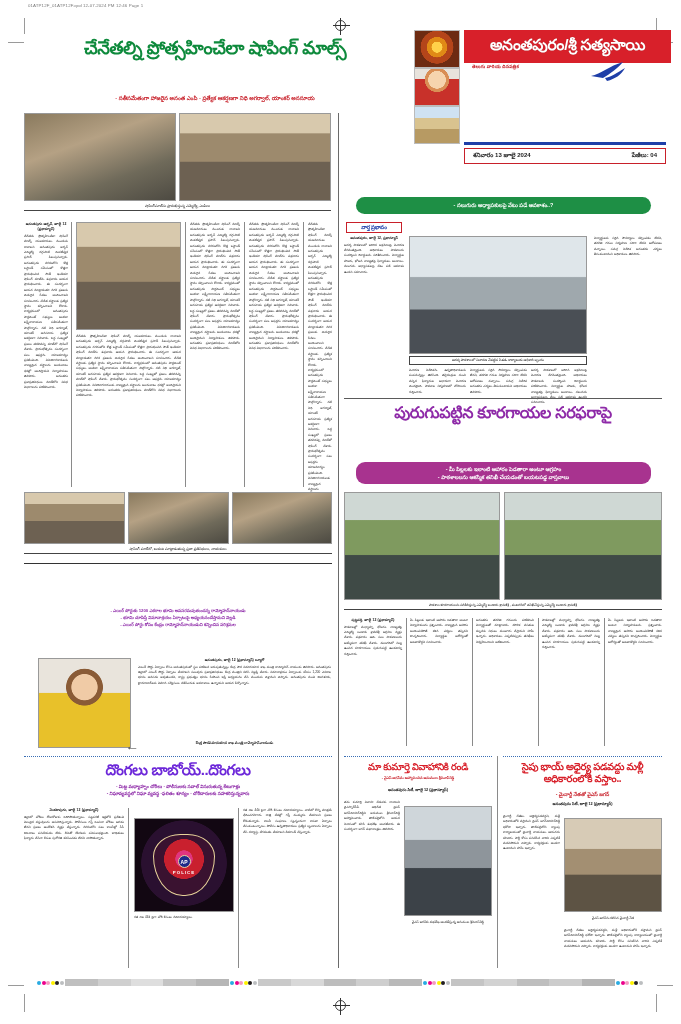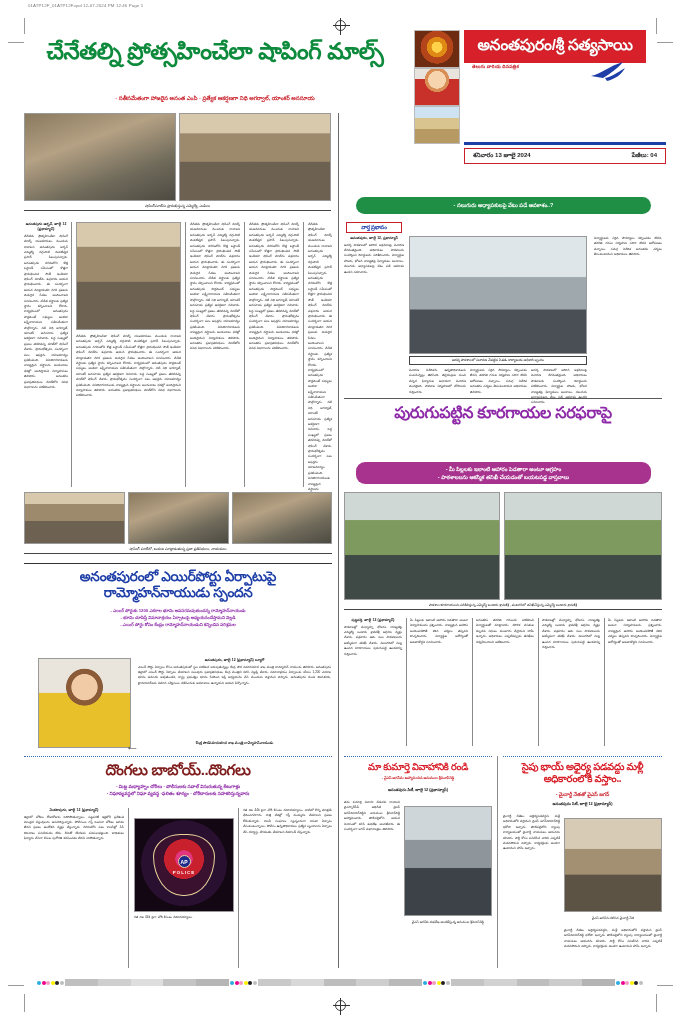--- a/index.html
+++ b/index.html
@@ -47,21 +47,21 @@
   }
   .caption{
     font-size:3.6px;color:#1a1a1a;text-align:center;
     padding:1.5px 0;line-height:1.4;
   }
   .rulebelow{border-bottom:.6px solid #444;}
 
   
   .masthead{position:absolute;top:30px;left:414px;width:252px;height:140px;}
   .mh-strip{
-    position:absolute;top:0;left:50px;width:182px;height:33px;
+    position:absolute;top:0;left:50px;width:207px;height:33px;
     background:#d8202a;color:#fff;display:flex;align-items:center;
     justify-content:center;font-size:15.5px;font-weight:bold;
     letter-spacing:-.3px;text-shadow:0 0 1px rgba(0,0,0,.25);
   }
   .mh-imgs{position:absolute;top:0;left:0;width:46px;height:114px;}
   .mh-img{width:46px;box-sizing:border-box;border:1px solid #bbb;}
   .mh-img1{height:38px;background:
       radial-gradient(circle at 50% 45%,#ffd24a 0 18%,#e08a16 19% 34%,#b4451a 35% 55%,#6d2b12 56% 100%),
       linear-gradient(#8a3a14,#4d1d08);}
   .mh-img2{height:38px;background:
@@ -88,21 +88,21 @@
   .mh-datebar{
     position:absolute;top:118px;left:50px;width:202px;height:16px;
     border:1px solid #c8202a;box-sizing:border-box;background:#fff;
     display:flex;align-items:center;justify-content:space-between;
     padding:0 8px;font-size:6px;font-weight:bold;color:#1a1a1a;
   }
 
   
   .lead-head{
     position:absolute;top:38px;left:24px;width:382px;text-align:center;
-    color:#0e8a3c;font-size:23px;font-weight:bold;line-height:1.18;
+    color:#0e8a3c;font-size:18px;font-weight:bold;line-height:1.18;
     letter-spacing:-.4px;
   }
   .lead-sub{
     position:absolute;top:95px;left:24px;width:382px;text-align:center;
     color:#c8202a;font-size:5.6px;font-weight:bold;
   }
 
   
   .ph{position:absolute;box-sizing:border-box;border:.5px solid #999;overflow:hidden;}
   .ph-crowd{background:
@@ -167,21 +167,21 @@
 
   .blue-head{
     position:absolute;color:#1f3fa8;font-weight:bold;text-align:center;
     line-height:1.18;letter-spacing:-.3px;
   }
   .purple-head{
     position:absolute;color:#8e2aa8;font-weight:bold;text-align:center;
     line-height:1.18;letter-spacing:-.3px;
   }
   .magenta-head{
-    position:absolute;color:#7f1d1d;font-weight:bold;text-align:center;
+    position:absolute;color:#6d28d9;font-weight:bold;text-align:center;
     line-height:1.18;letter-spacing:-.3px;
   }
   .sub-lines{
     position:absolute;text-align:center;font-size:4.6px;font-weight:bold;
     color:#1f3fa8;line-height:1.6;
   }
   .sub-lines.red{color:#c8202a;}
   .sub-lines.purple{color:#8e2aa8;}
 
   .vrule{position:absolute;width:.6px;background:#8a8a8a;}
@@ -269,24 +269,20 @@
   <div class="col-text page-col" style="top:222px;left:308px;width:24px;height:265px;">
     <p>చేనేతను ప్రోత్సహించేలా షాపింగ్ మాల్స్ యజమానులు ముందుకు రావాలని అనంతపురం అర్బన్ ఎమ్మెల్యే దగ్గుపాటి వెంకటేశ్వర ప్రసాద్ పిలుపునిచ్చారు. అనంతపురం నగరంలోని కొత్త బస్టాండ్ సమీపంలో కొత్తగా ప్రారంభించిన సౌత్ ఇండియా షాపింగ్ మాల్‌ను శుక్రవారం ఆయన ప్రారంభించారు. ఈ సందర్భంగా ఆయన మాట్లాడుతూ నగర ప్రజలకు మెరుగైన సేవలు అందించాలని సూచించారు. చేనేత వస్త్రాలకు ప్రత్యేక స్థానం కల్పించాలని కోరారు. కార్యక్రమంలో అనంతపురం పార్లమెంట్ సభ్యులు అంబికా లక్ష్మీనారాయణ సతీసమేతంగా పాల్గొన్నారు. నటి నిధి అగర్వాల్, యాంకర్ అనసూయ ప్రత్యేక ఆకర్షణగా నిలిచారు. పెద్ద సంఖ్యలో ప్రజలు తరలివచ్చి మాల్‌లో షాపింగ్ చేశారు. ప్రారంభోత్సవం సందర్భంగా పలు ఆఫర్లను యాజమాన్యం ప్రకటించింది. వినియోగదారులకు నాణ్యమైన వస్త్రాలను అందుబాటు ధరల్లో అందిస్తామని నిర్వాహకులు తెలిపారు. అనంతరం ప్రజాప్రతినిధులు మాల్‌లోని వివిధ విభాగాలను పరిశీలించారు.</p>
   </div>
 
   <div class="ph ph-mall" style="top:492px;left:24px;width:101px;height:52px;"></div>
   <div class="ph ph-crowd" style="top:492px;left:128px;width:101px;height:52px;"></div>
   <div class="ph ph-crowd" style="top:492px;left:232px;width:100px;height:52px;"></div>
   <div class="caption rulebelow" style="position:absolute;top:545px;left:24px;width:308px;">షాపింగ్ మాల్‌లో, బయట మాట్లాడుతున్న ప్రజా ప్రతినిధులు, నాయకులు</div>
 
   <div class="thickrule" style="top:563px;left:24px;width:308px;"></div>
-  <div class="blue-head" style="top:569px;left:24px;width:308px;font-size:13.5px;">
-    <div>అనంతపురంలో ఎయిర్‌పోర్టు ఏర్పాటుపై</div>
-    <div>రామ్మోహన్‌నాయుడు స్పందన</div>
-  </div>
   <div class="sub-lines purple" style="top:608px;left:24px;width:308px;font-size:4.3px;">
     <div>- ఎయిర్ పోర్టుకు 1200 ఎకరాల భూమి అవసరమవుతుందన్న రామ్మోహన్‌నాయుడు</div>
     <div>- భూమి చూపిస్తే విమానాశ్రయం ఏర్పాటుపై అధ్యయనంచేస్తామని వెల్లడి</div>
     <div>- ఎయిర్ పోర్టు కోసం కేంద్రం రామ్మోహన్‌నాయుడుని కన్నించిన పరిశ్రమల</div>
   </div>
 
   <div class="ph ph-portrait" style="top:658px;left:38px;width:93px;height:90px;"></div>
   <div class="col-text page-col" style="top:658px;left:138px;width:193px;height:78px;">
     <div class="dateline">అనంతపురం, జూలై 12 (ప్రభాన్యూస్) బ్యూరో</div>
     <p>ఎయిర్ పోర్టు ఏర్పాటు కోసం అనంతపురంలో స్థల పరిశీలన జరుపుతున్నట్లు కేంద్ర పౌర విమానయాన శాఖ మంత్రి రామ్మోహన్ నాయుడు తెలిపారు. అనంతపురం జిల్లాలో ఎయిర్ పోర్టు ఏర్పాటు చేయాలని పలువురు ప్రజాప్రతినిధులు కేంద్ర మంత్రిని కలిసి విజ్ఞప్తి చేశారు. విమానాశ్రయం ఏర్పాటుకు కనీసం 1,200 ఎకరాల భూమి అవసరం అవుతుందని, రాష్ట్ర ప్రభుత్వం భూమి సేకరించి ఇస్తే అధ్యయనం చేసి ముందుకు వెళ్తామని చెప్పారు. అనంతపురం నుంచి బెంగళూరు, హైదరాబాద్‌లకు విమాన సర్వీసులు నడిపేందుకు అవకాశాలు ఉన్నాయని ఆయన పేర్కొన్నారు.</p>

